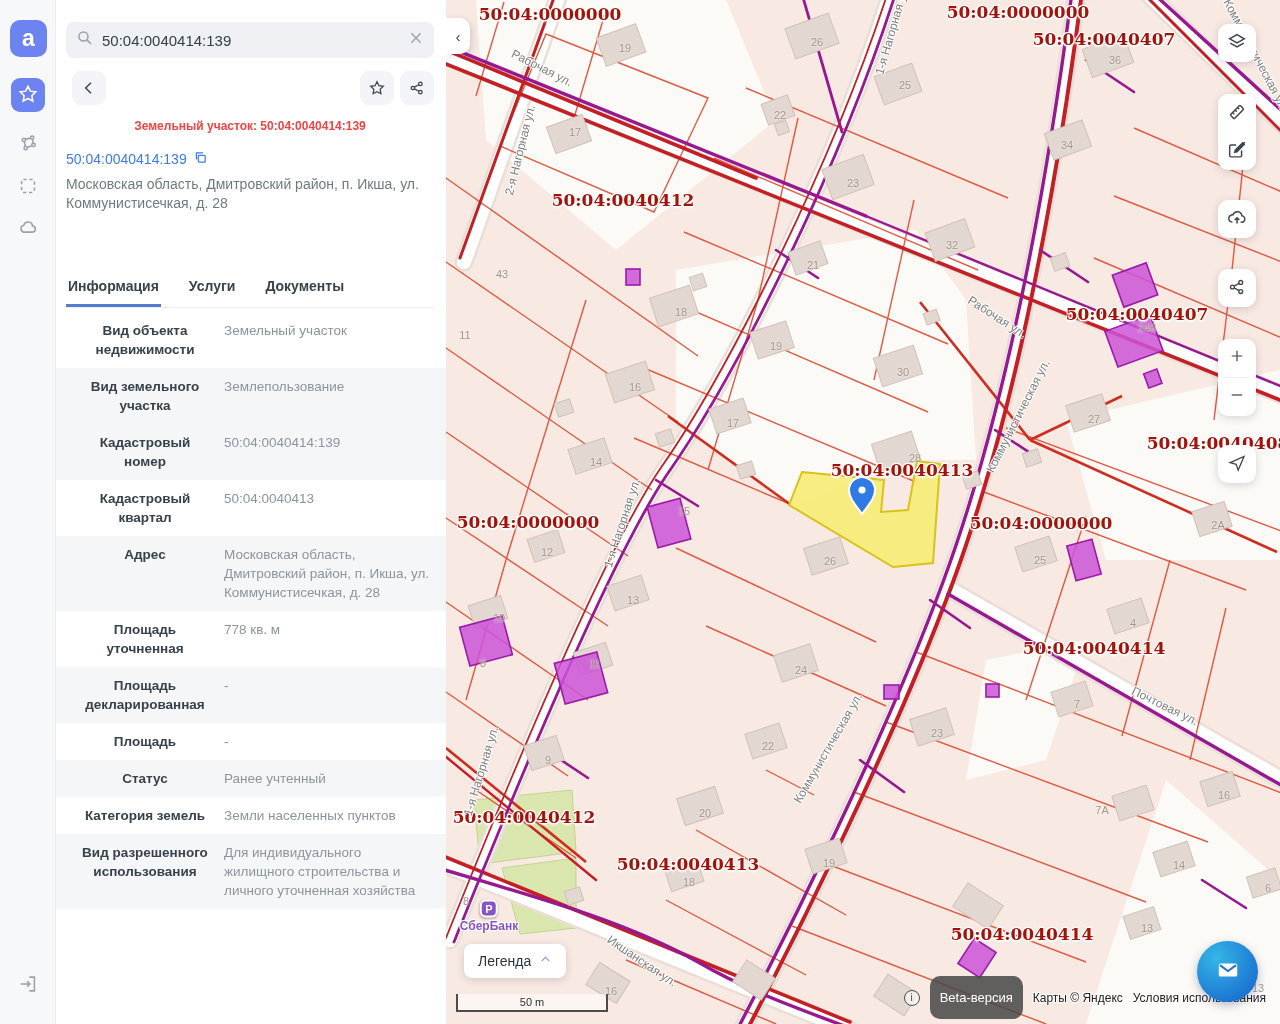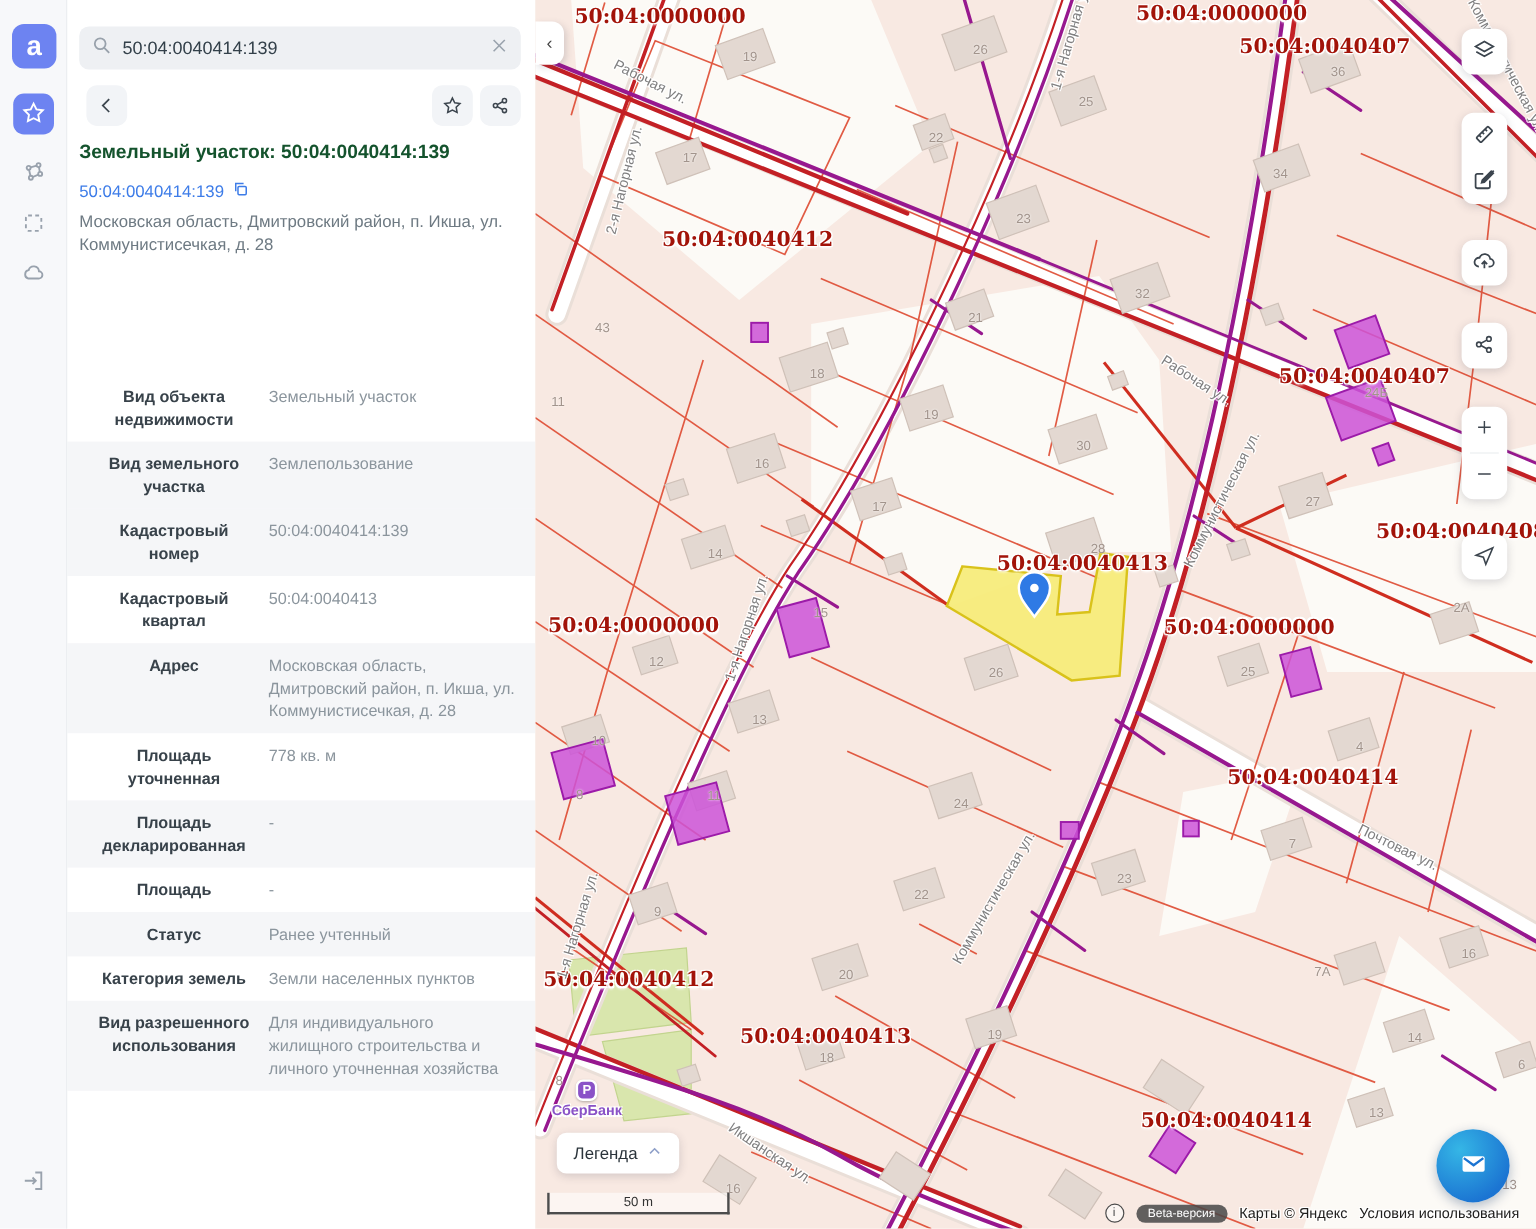--- a/index.html
+++ b/index.html
@@ -19,21 +19,21 @@
 
   
   .panel { position:absolute; left:56px; top:0; width:390px; height:1024px; background:#fff; z-index:20; overflow:hidden; }
   .searchbar { position:absolute; left:10px; top:22px; width:368px; height:36px; background:#eef0f3; border-radius:8px;
     display:flex; align-items:center; padding:0 10px; gap:8px; }
   .searchbar input { flex:1; border:none; background:transparent; outline:none; font-size:15px; color:#33404a; font-family:inherit; }
   .icon-btn { width:34px; height:34px; border:none; border-radius:9px; background:#f2f4f7; display:flex; align-items:center; justify-content:center; cursor:pointer; }
   .actions { position:absolute; left:10px; top:71px; width:368px; display:flex; }
   .actions .spacer { flex:1; }
   .actions .icon-btn { margin-left:6px; }
-  .panel-title { position:absolute; left:10px; top:119px; width:368px; font-size:16px; font-weight:bold; color:#14532d; }
+  .panel-title { position:absolute; left:10px; top:119px; width:368px; font-size:12px; font-weight:bold; color:#ef4444;text-align:center; }
   .obj-link { position:absolute; left:10px; top:150px; display:flex; align-items:center; gap:6px; font-size:14px; color:#3d7ce8; cursor:pointer; }
   .obj-addr { position:absolute; left:10px; top:175px; width:368px; font-size:14px; line-height:19px; color:#6e7a83; }
   .report-btn { position:absolute; left:10px; top:222px; width:368px; height:38px; border:none; border-radius:6px;
     background:#0a9b61; color:#fff; font-size:14px; font-family:inherit; cursor:pointer; }
   .tabs { position:absolute; left:10px; top:272px; width:368px; display:flex; gap:26px; border-bottom:1px solid #eceff2; }
   .tab { font-size:14px; font-weight:bold; color:#39434b; padding:6px 2px 10px; cursor:pointer; }
   .tab.active { border-bottom:3px solid #587ad0; }
   .info-table { position:absolute; left:0; top:312px; width:390px; }
   .row { display:flex; gap:14px; padding:9px 12px 9px 24px; font-size:13.5px; line-height:19px; }
   .row.alt { background:#f5f6f8; }
@@ -69,21 +69,21 @@
 
   .legend-btn { position:absolute; left:18px; bottom:46px; background:#fff; border:none; border-radius:8px;
     padding:9px 14px; font-size:14px; font-family:inherit; color:#2b343b; display:flex; align-items:center; gap:8px;
     box-shadow:0 2px 8px rgba(60,60,80,.2); cursor:pointer; z-index:15; }
   .scalebar { position:absolute; left:10px; bottom:12px; width:152px; height:18px;
     background:rgba(255,255,255,.55); border-left:2px solid #4c4c4c; border-right:2px solid #4c4c4c; border-bottom:2px solid #4c4c4c;
     font-size:11px; color:#333; text-align:center; line-height:16px; z-index:15; }
   .attribution { position:absolute; right:14px; bottom:5px; display:flex; align-items:center; gap:10px; z-index:15; font-size:12px; }
   .attr-info { width:16px; height:16px; border-radius:50%; border:1.5px solid #4c4c4c; color:#4c4c4c;
     font-size:10px; text-align:center; line-height:14px; background:rgba(255,255,255,.6); cursor:pointer; }
-  .beta-pill { background:rgba(70,70,70,.85); color:#fff; border-radius:10px; padding:2px 10px; font-size:10px; }
+  .beta-pill { background:rgba(70,70,70,.85); color:#fff; border-radius:10px; padding:14px 10px; font-size:13px; }
   .attr-text { color:#21201f; text-shadow:-1px -1px 0 #fff,1px -1px 0 #fff,-1px 1px 0 #fff,1px 1px 0 #fff; cursor:pointer; }
   .chat-fab { position:absolute; right:22px; bottom:22px; width:61px; height:61px; border-radius:50%; border:none; cursor:pointer;
     background:radial-gradient(circle at 32% 28%, #35b6e6, #1b74d2 75%); box-shadow:0 3px 10px rgba(0,40,90,.3);
     display:flex; align-items:center; justify-content:center; z-index:16; }
 </style>
 </head>
 <body>
 
 <div class="app">
 
@@ -158,20 +158,25 @@
     <h1 class="panel-title">Земельный участок: 50:04:0040414:139</h1>
     <div class="obj-link">
       <span>50:04:0040414:139</span>
       <span><svg width="15" height="15" viewBox="0 0 24 24" fill="none" stroke="#3d7ce8" stroke-width="2">
             <rect x="8.5" y="8.5" width="11" height="11" rx="1.5"></rect>
             <path d="M5.5 15V4.5H16"></path>
           </svg></span>
     </div>
     <div class="obj-addr">Московская область, Дмитровский район, п. Икша, ул. Коммунистисечкая, д. 28</div>
 
+    <div class="tabs">
+        <div class="tab active">Информация</div>
+        <div class="tab">Услуги</div>
+        <div class="tab">Документы</div>
+      </div>
     <div class="info-table">
         <div class="row">
           <div class="row-label">Вид объекта недвижимости</div>
           <div class="row-value">Земельный участок</div>
         </div>
         <div class="row alt">
           <div class="row-label">Вид земельного участка</div>
           <div class="row-value">Землепользование</div>
         </div>
         <div class="row alt">
@@ -455,21 +460,21 @@
         <div class="n-label" style="left: 19px; top: 335px;">11</div>
         <div class="n-label" style="left: 330px; top: 346px;">19</div>
         <div class="n-label" style="left: 457px; top: 372px;">30</div>
         <div class="n-label" style="left: 189px; top: 387px;">16</div>
         <div class="n-label" style="left: 287px; top: 423px;">17</div>
         <div class="n-label" style="left: 648px; top: 419px;">27</div>
         <div class="n-label" style="left: 150px; top: 462px;">14</div>
         <div class="n-label" style="left: 469px; top: 458px;">28</div>
         <div class="n-label" style="left: 701px; top: 328px;">24Б</div>
         <div class="n-label" style="left: 238px; top: 511px;">15</div>
-        <div class="n-label" style="left: 772px; top: 507px;">2А</div>
+        <div class="n-label" style="left: 772px; top: 525px;">2А</div>
         <div class="n-label" style="left: 594px; top: 560px;">25</div>
         <div class="n-label" style="left: 101px; top: 552px;">12</div>
         <div class="n-label" style="left: 384px; top: 561px;">26</div>
         <div class="n-label" style="left: 187px; top: 600px;">13</div>
         <div class="n-label" style="left: 53px; top: 618px;">10</div>
         <div class="n-label" style="left: 37px; top: 663px;">8</div>
         <div class="n-label" style="left: 149px; top: 664px;">11</div>
         <div class="n-label" style="left: 355px; top: 670px;">24</div>
         <div class="n-label" style="left: 687px; top: 623px;">4</div>
         <div class="n-label" style="left: 322px; top: 746px;">22</div>

